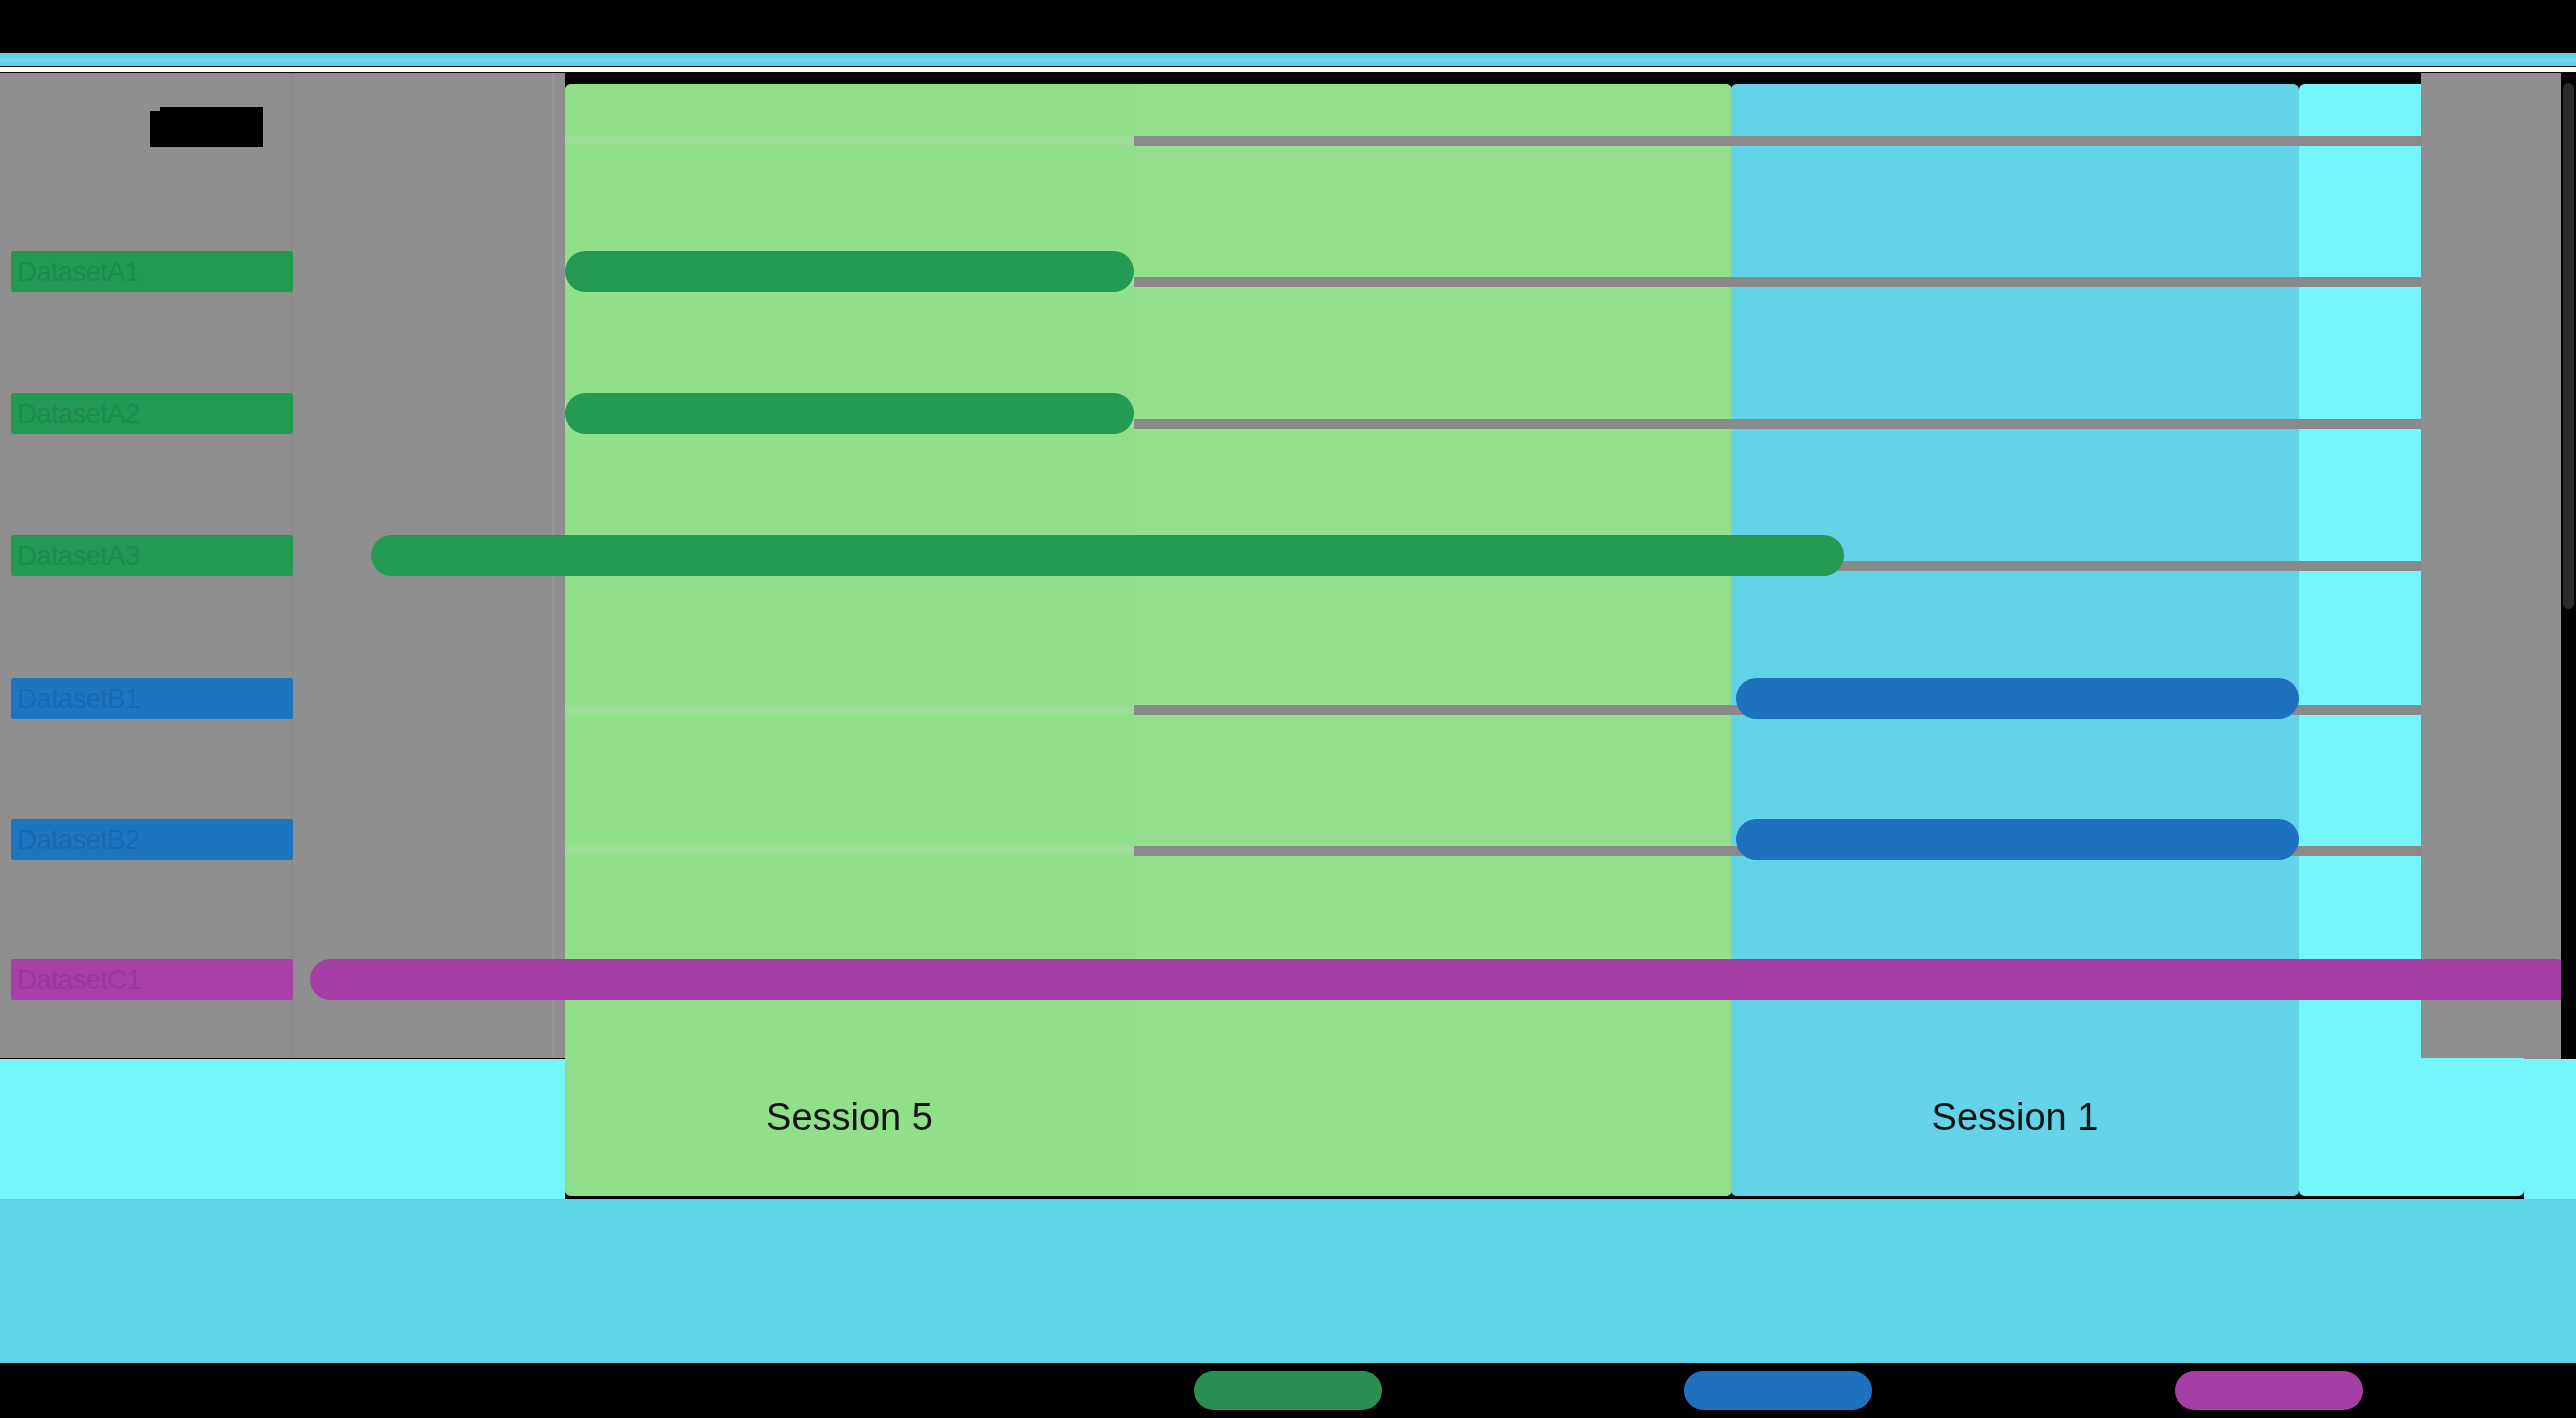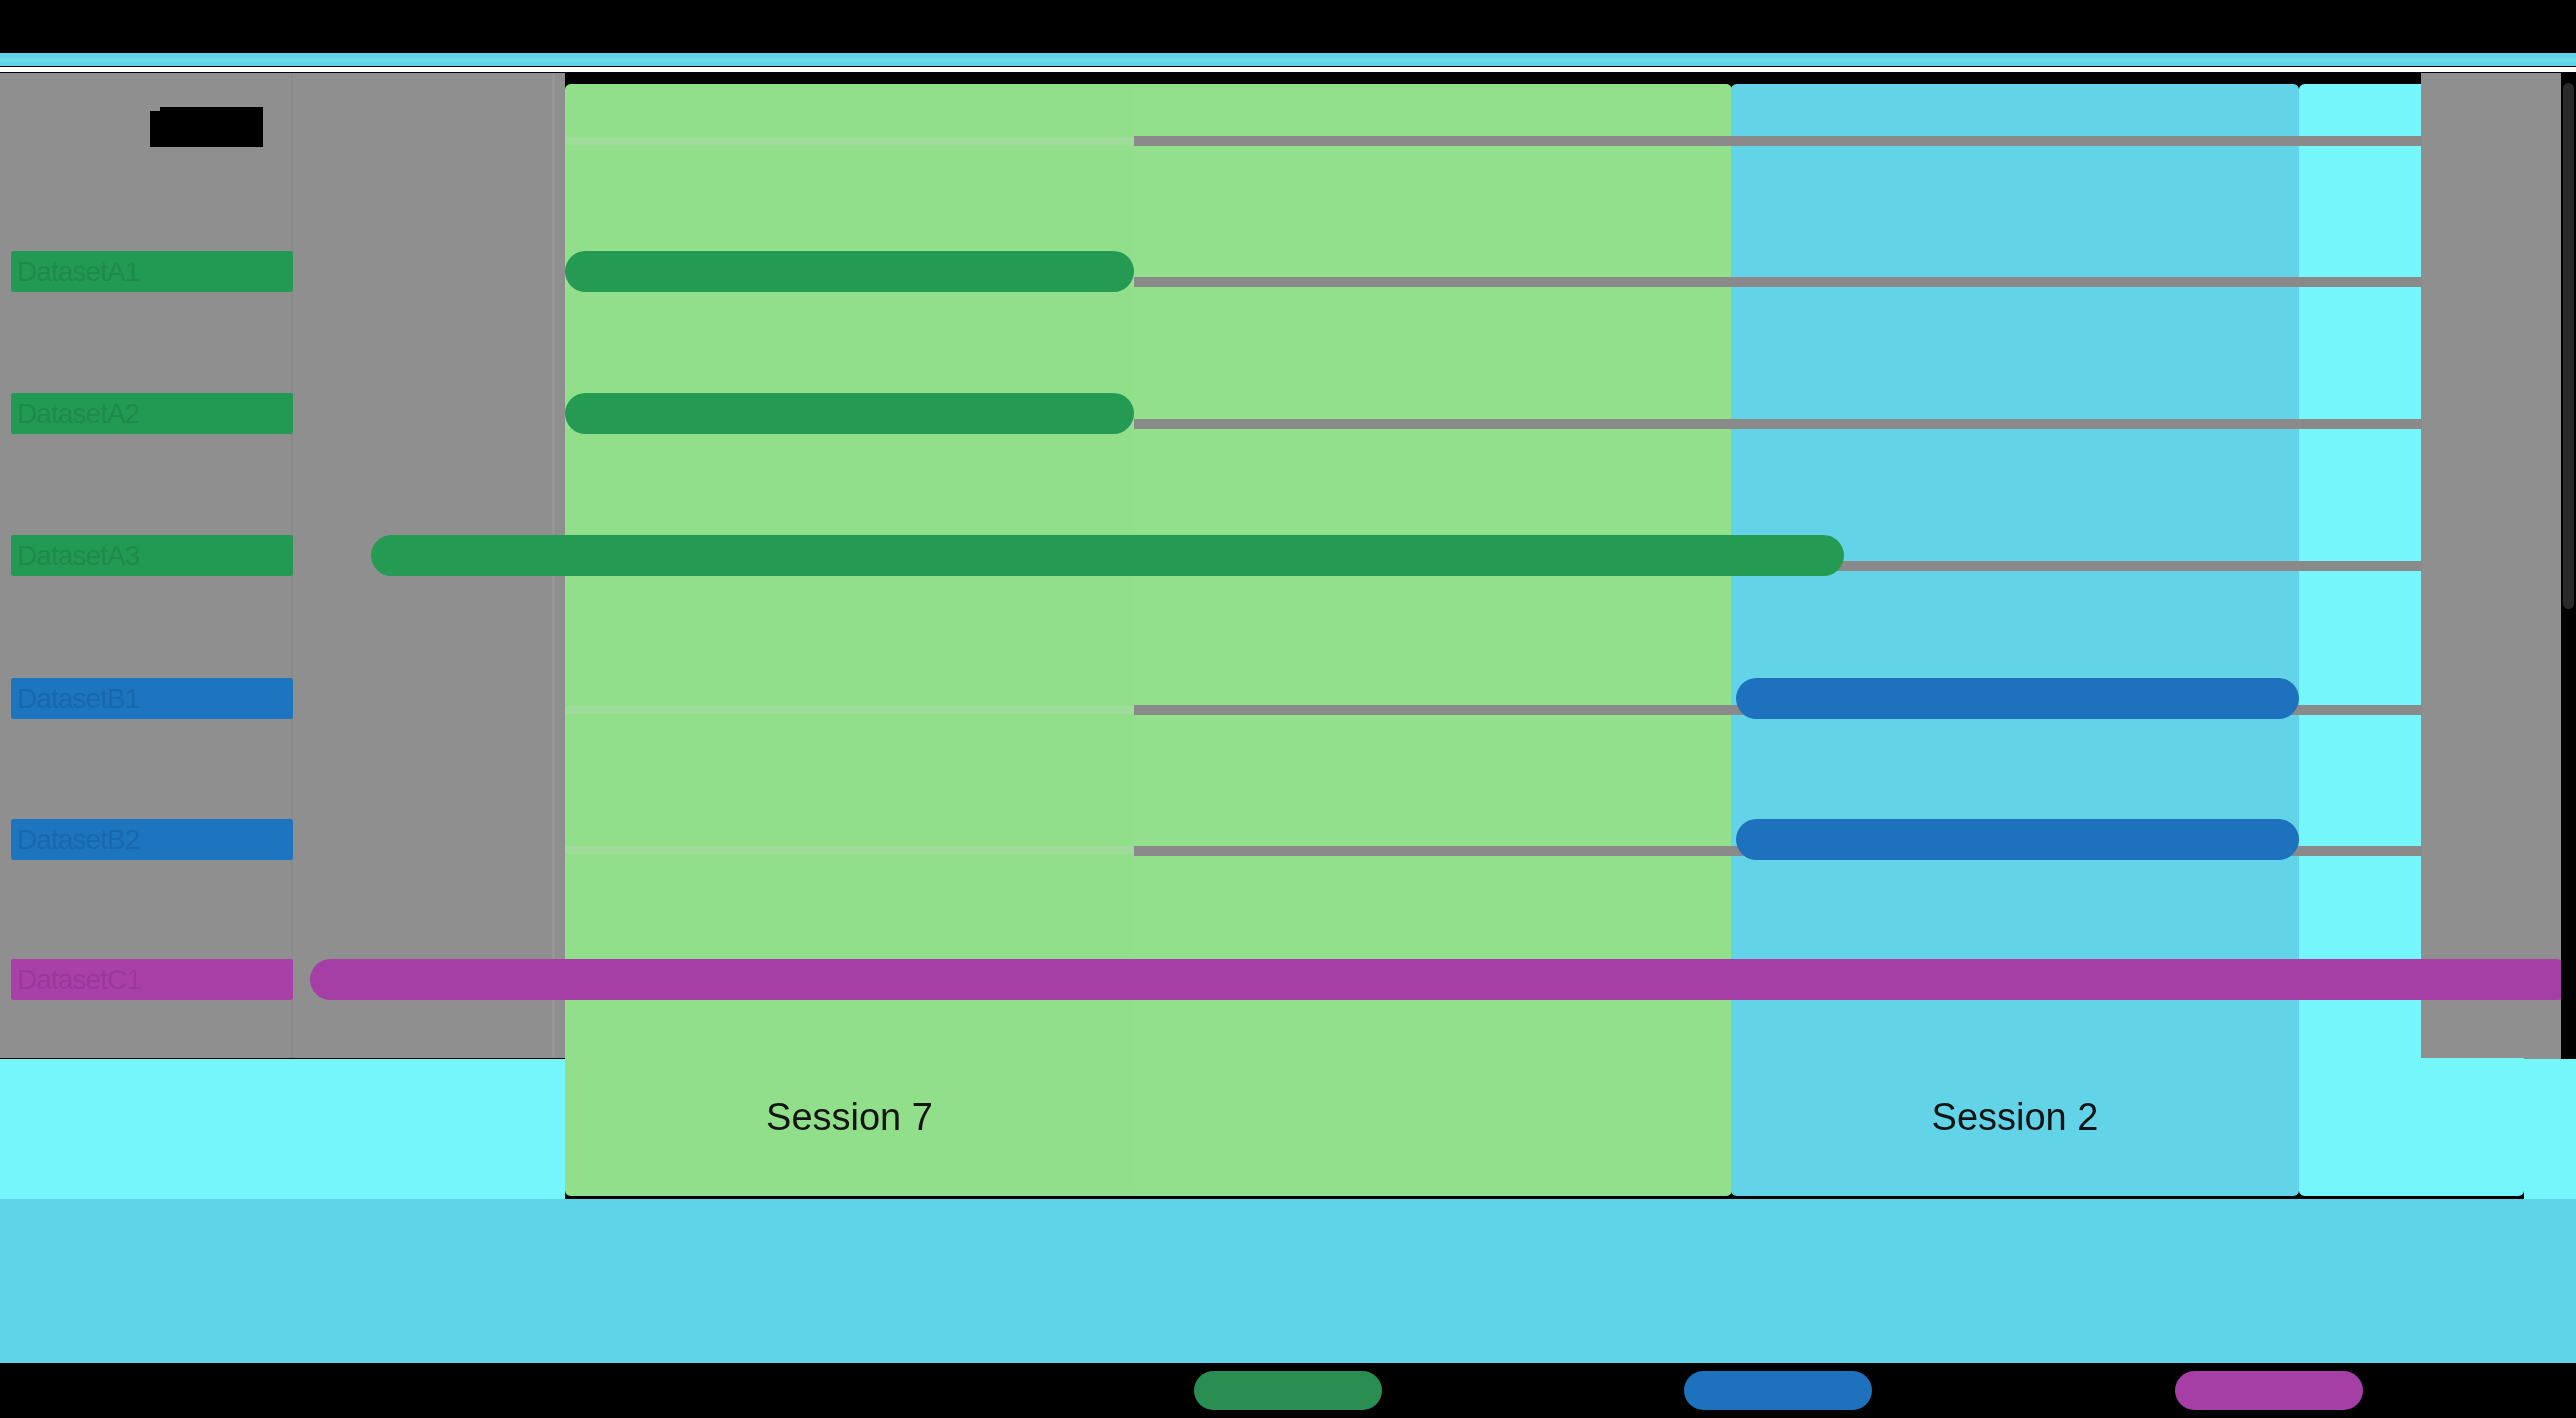--- a/index.html
+++ b/index.html
@@ -143,22 +143,22 @@
     <div class="abs label-chip chip-magenta" style="top: 959px;">
       <div class="chip-text">DatasetC1</div>
     </div>
     <div class="abs bar bar-magenta" style="left: 310px; top: 959px; width: 2266px;"></div>
   </div>
 
 <div class="abs" id="title-redaction"></div>
 <div class="abs" id="title-redaction2"></div>
 
 <div id="session-captions">
-    <div class="abs session-caption" style="left: 565px; width: 569px;">Session 7</div>
-    <div class="abs session-caption" style="left: 1731px; width: 568px;">Session 2</div>
+    <div class="abs session-caption" style="left: 565px; width: 569px;">Session 5</div>
+    <div class="abs session-caption" style="left: 1731px; width: 568px;">Session 1</div>
   </div>
 
 <div class="abs" id="footer-cyan-left"></div>
 <div class="abs" id="footer-cyan-band"></div>
 <div class="abs" id="footer-cyan"></div>
 
 <div class="abs" id="legend"></div>
 <div id="legend-items">
     <div class="abs legend-item legend-pill lp-green" style="left: 1194px;">
       <div class="legend-text">DatasetA</div>

